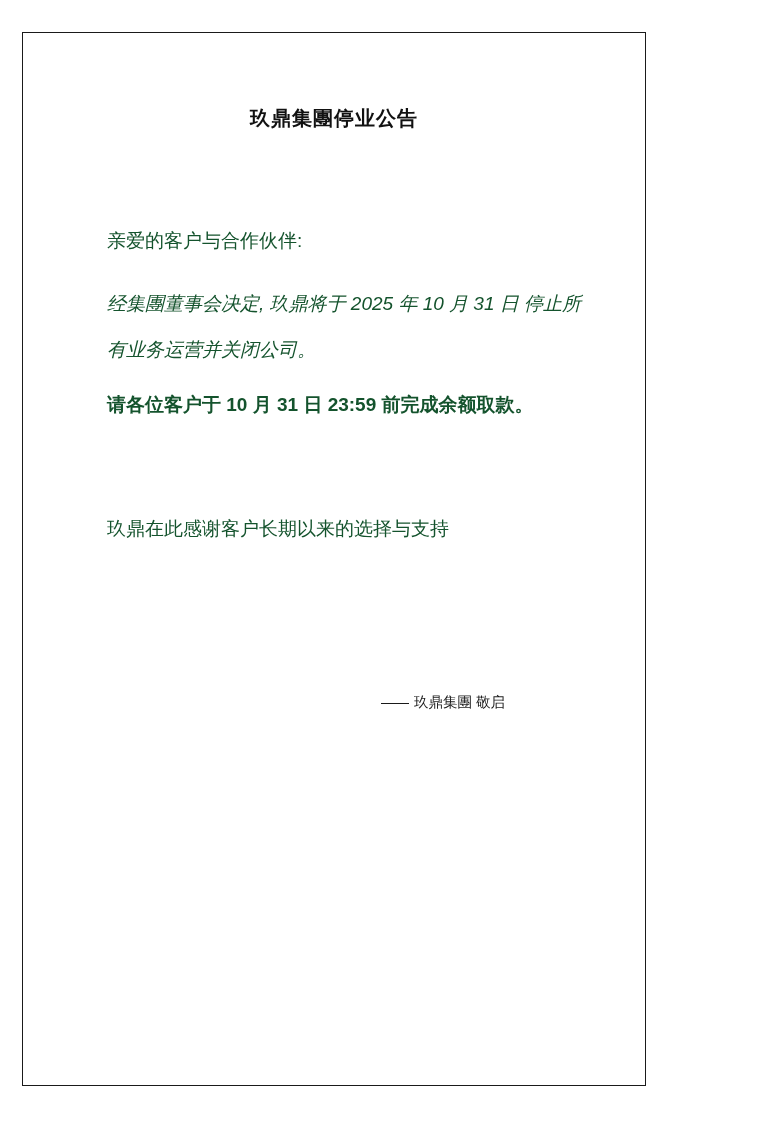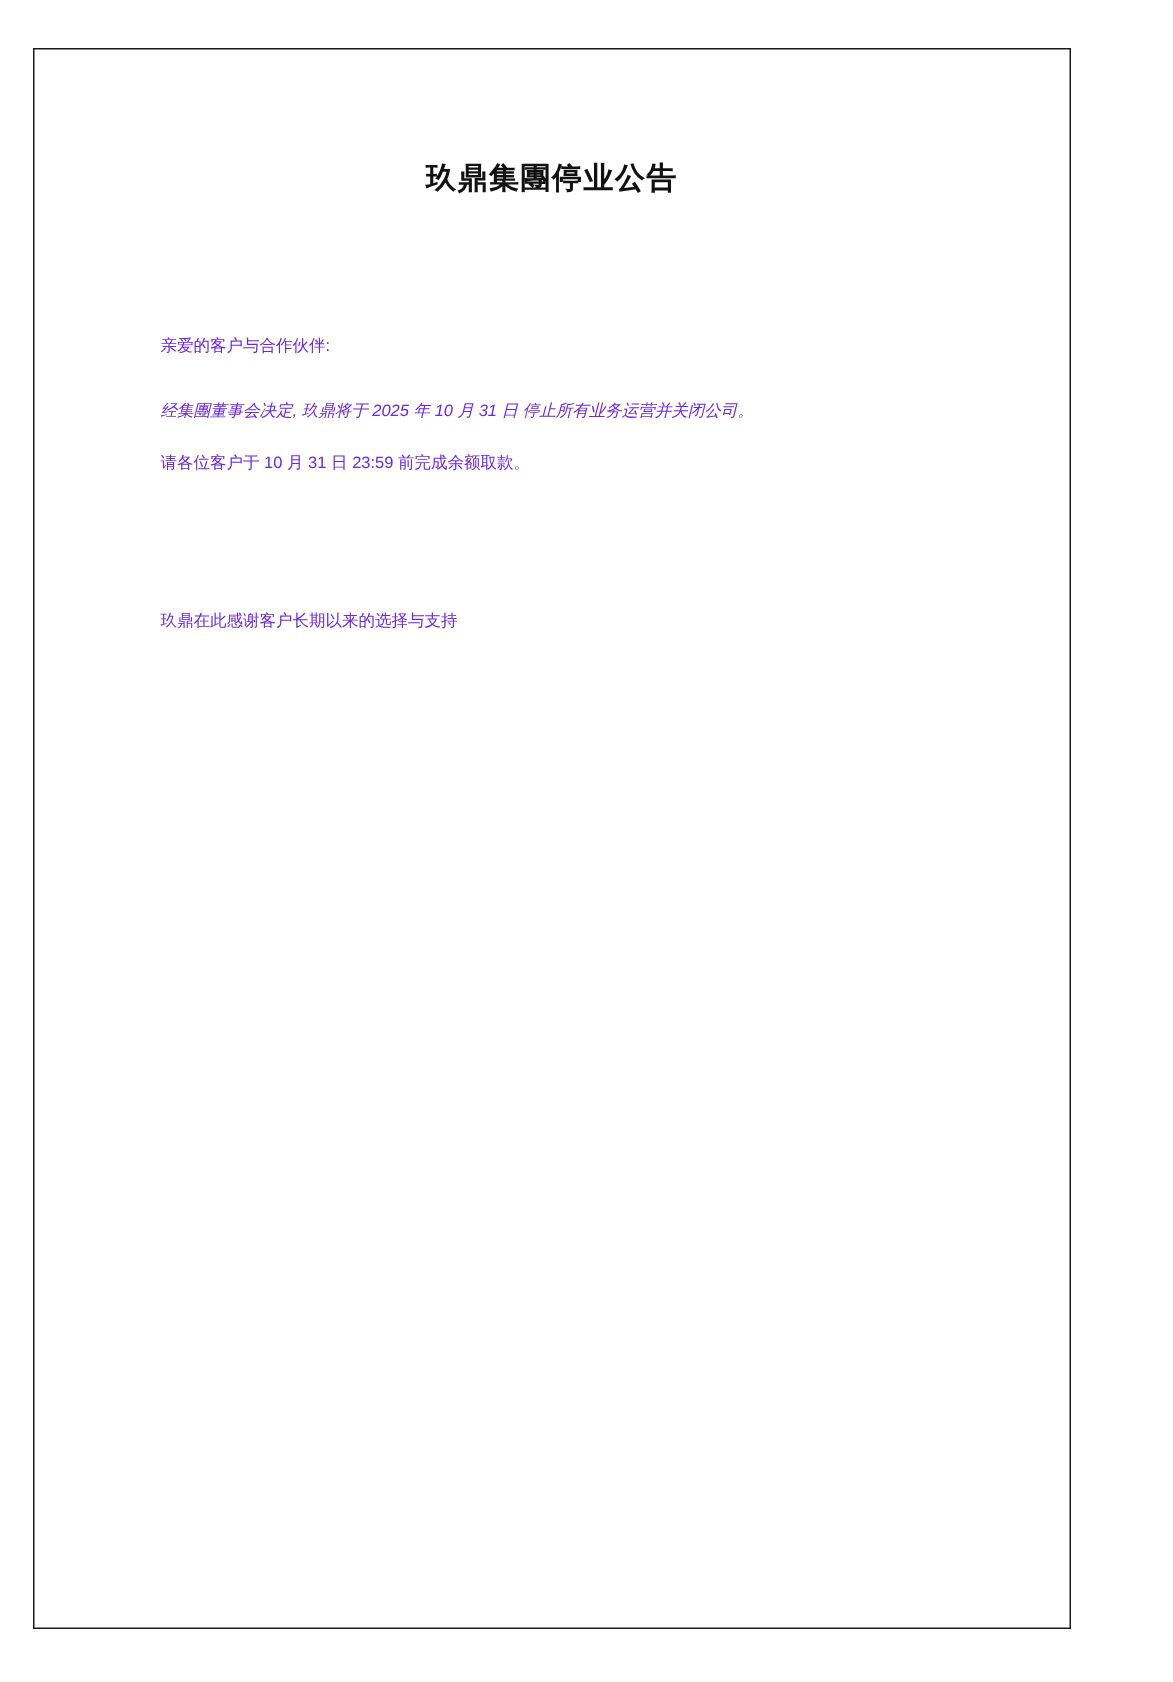--- a/index.html
+++ b/index.html
@@ -11,53 +11,53 @@
     width: 782px;
     height: 1121px;
     font-family: "Liberation Sans", "DejaVu Sans", sans-serif;
     color: #111111;
     overflow: hidden;
   }
   .page {
     position: absolute;
     left: 22px;
     top: 32px;
-    width: 692px;
+    width: 624px;
     height: 1054px;
     box-sizing: border-box;
     border: 1px solid #1a1a1a;
     background: #ffffff;
   }
   .doc-title {
     text-align: center;
     font-size: 20px;
     font-weight: bold;
     letter-spacing: 1px;
     margin-top: 72px;
     color: #111111;
   }
   .body-block {
     margin-top: 86px;
     padding-left: 84px;
     padding-right: 60px;
   }
   .para {
-    font-size: 11px;
+    font-size: 19px;
     line-height: 2.45;
-    color: #6d28d9;
+    color: #14532d;
   }
   .para.salutation {
     margin-bottom: 16px;
   }
   .para.notice {
     margin-bottom: 6px;
     font-style: italic;
   }
   .para.bold {
-    font-weight: normal;
+    font-weight: bold;
     margin-top: 8px;
   }
   .spacer-block {
     height: 78px;
   }
   .para.thanks {
     margin-bottom: 0px;
   }
   .para.contact {
     margin-top: 6px;
@@ -87,15 +87,18 @@
 
     <div class="para notice">经集團董事会决定, 玖鼎将于 2025 年 10 月 31 日 停止所有业务运营并关闭公司。</div>
 
     <div class="para bold">请各位客户于 10 月 31 日 23:59 前完成余额取款。</div>
 
     <div class="spacer-block"></div>
 
     <div class="para thanks">玖鼎在此感谢客户长期以来的选择与支持</div>
 
 
+    <div class="signature">
+      <span class="sig-dash">——</span><span>玖鼎集團 敬启</span>
+    </div>
 
   </div>
 </div>
 
 </body></html>

